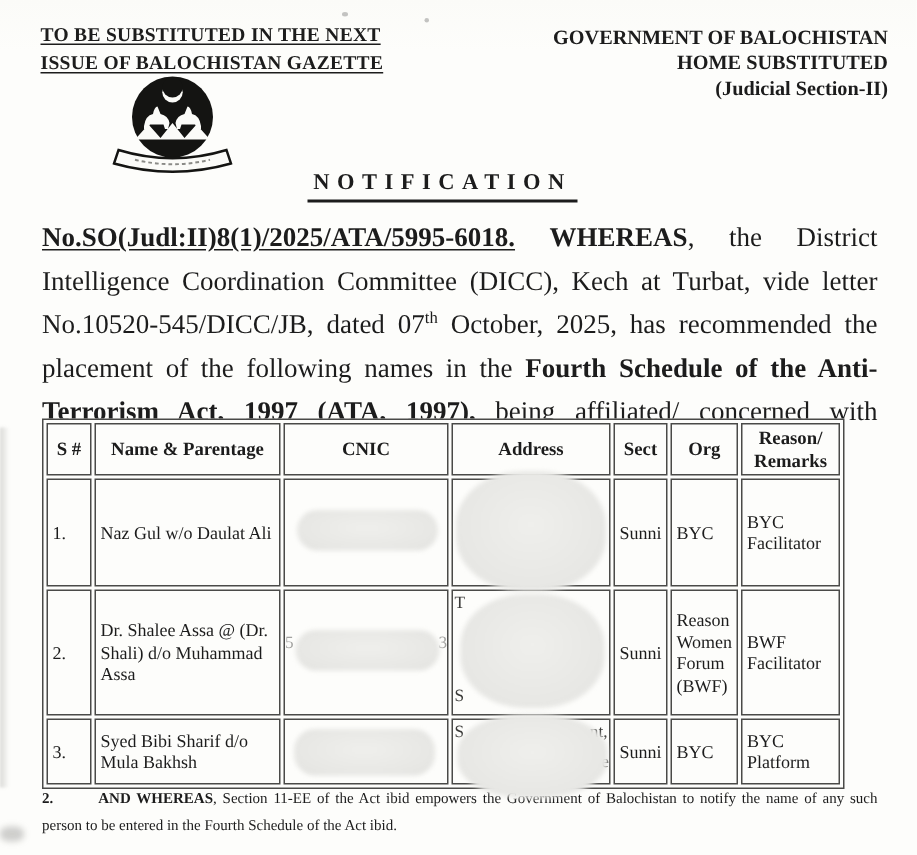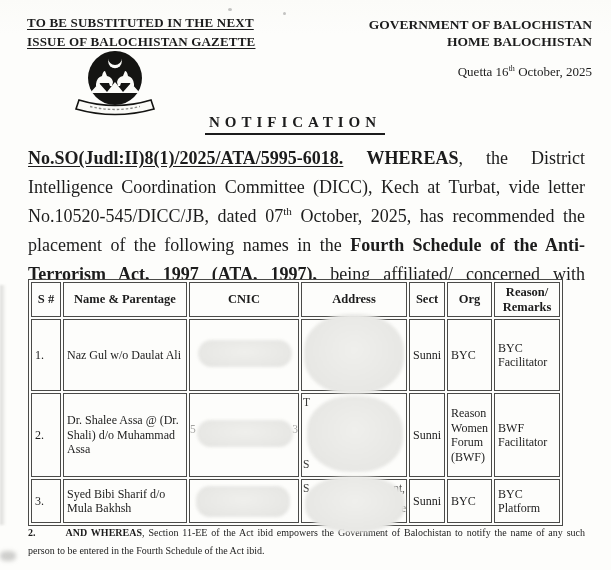--- a/index.html
+++ b/index.html
@@ -96,22 +96,22 @@
   <div class="edge-smudge"></div>
   <div class="corner-smudge"></div>
 
   <div class="gazette-note">
     <div>TO BE SUBSTITUTED IN THE NEXT</div>
     <div>ISSUE OF BALOCHISTAN GAZETTE</div>
   </div>
 
   <div class="dept-block">
     <div class="dl">GOVERNMENT OF BALOCHISTAN</div>
-    <div class="dl">HOME BALOCHISTAN</div>
-    <div class="date-line"><span>Quetta 16</span><sup>th</sup><span> October, 2025</span></div>
+    <div class="dl">HOME SUBSTITUTED</div>
+    <div class="dl">(Judicial Section-II)</div>
   </div>
 
   <div class="crest">
     <svg width="100" height="72" viewBox="0 0 100 72">
       <circle cx="49" cy="30" r="27" fill="#141412"></circle>
       <circle cx="49" cy="13.5" r="6.8" fill="#fbfbf8"></circle>
       <circle cx="49" cy="10.2" r="6.8" fill="#141412"></circle>
       <path d="M24 45 L33 35 L41 44 L49 34 L57 44 L65 35 L74 45 Z" fill="#fbfbf8"></path>
       <path d="M30 36 q1-7 6-8 q1-5 3-5 l2 5 q5 1 6 6 l-1 4 -2 0 -1-3 -9 0 -2 3 -2 0 z" fill="#fbfbf8"></path>
       <path d="M68 36 q-1-7 -6-8 q-1-5 -3-5 l-2 5 q-5 1 -6 6 l1 4 2 0 1-3 9 0 2 3 2 0 z" fill="#fbfbf8"></path>

